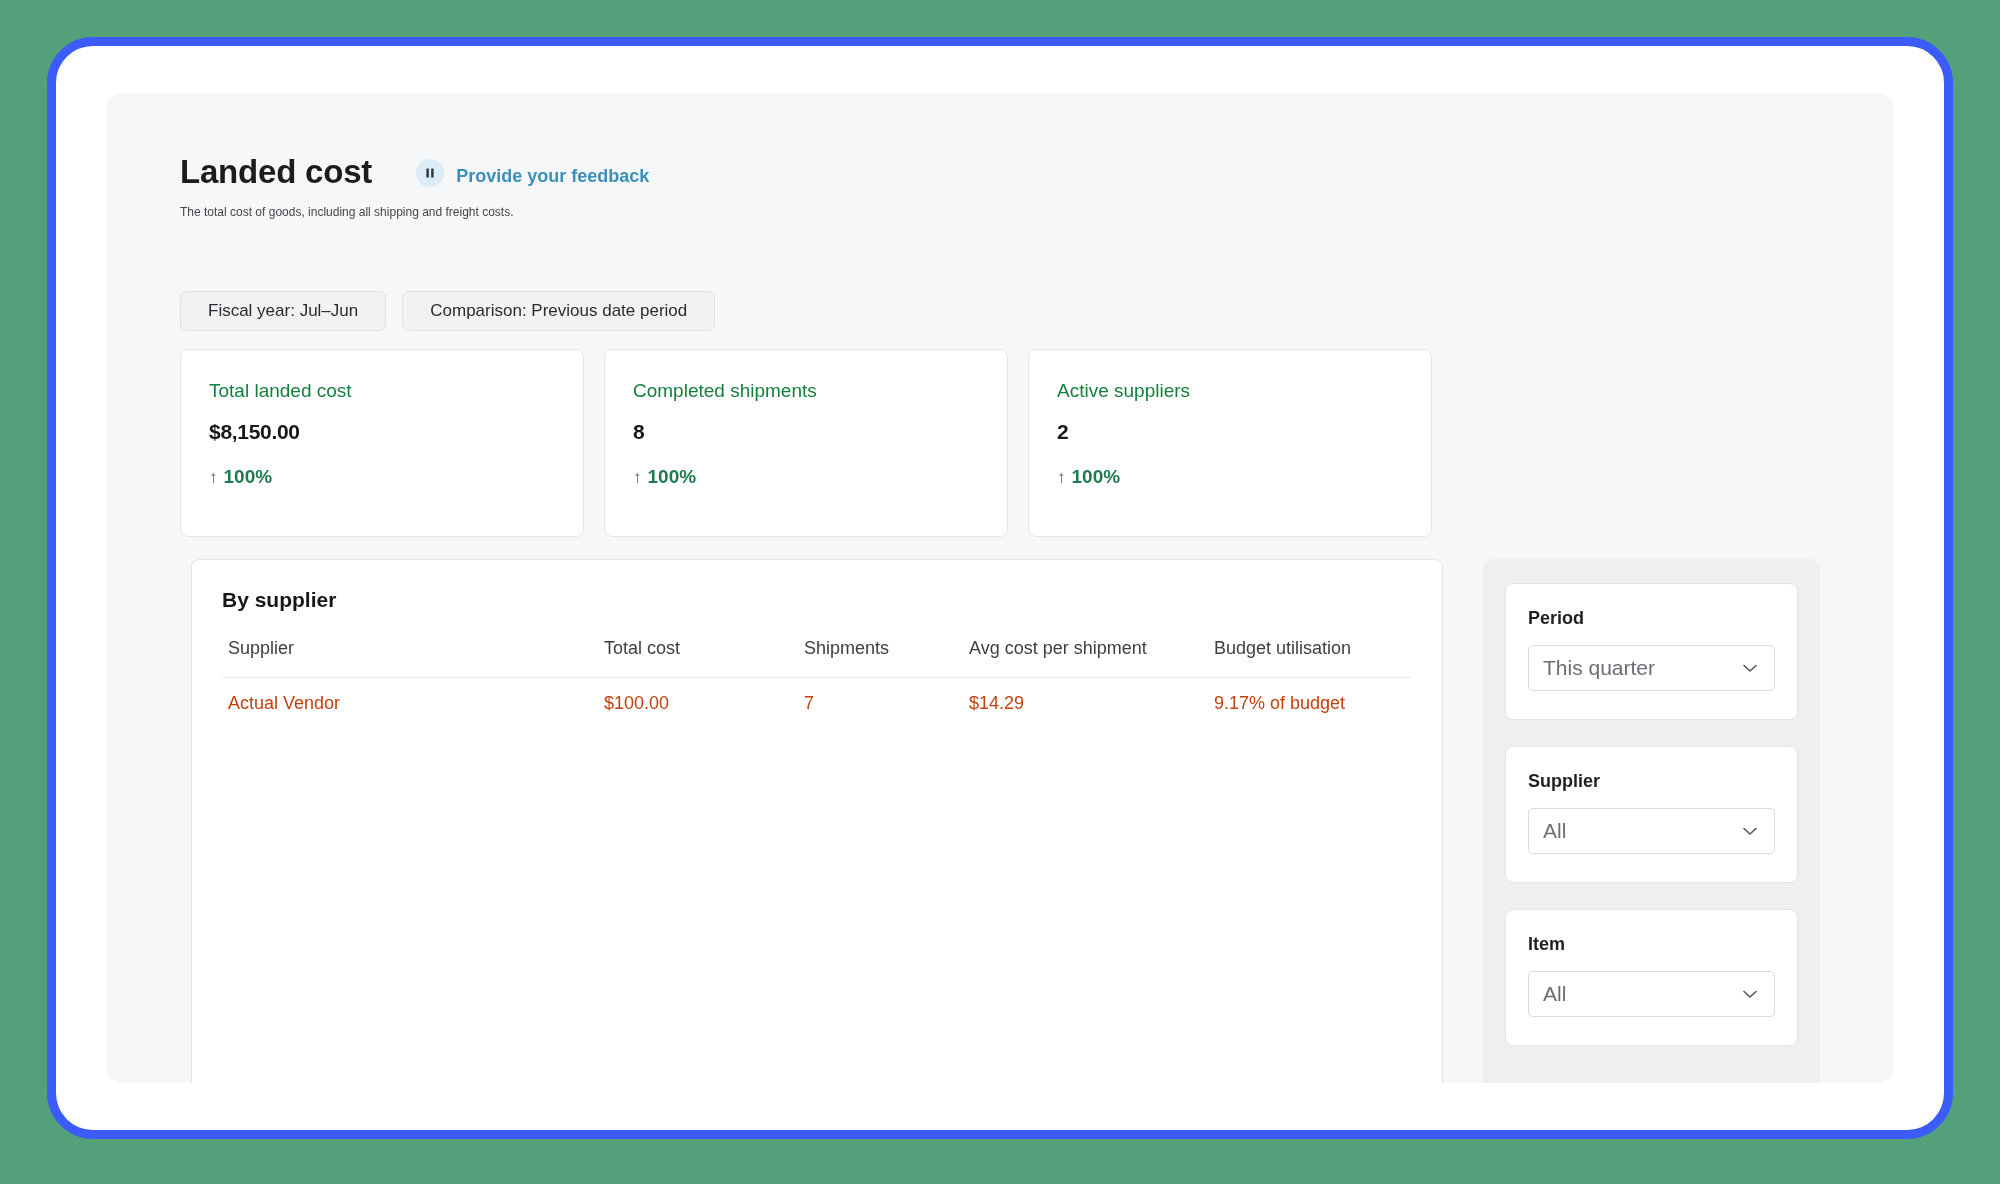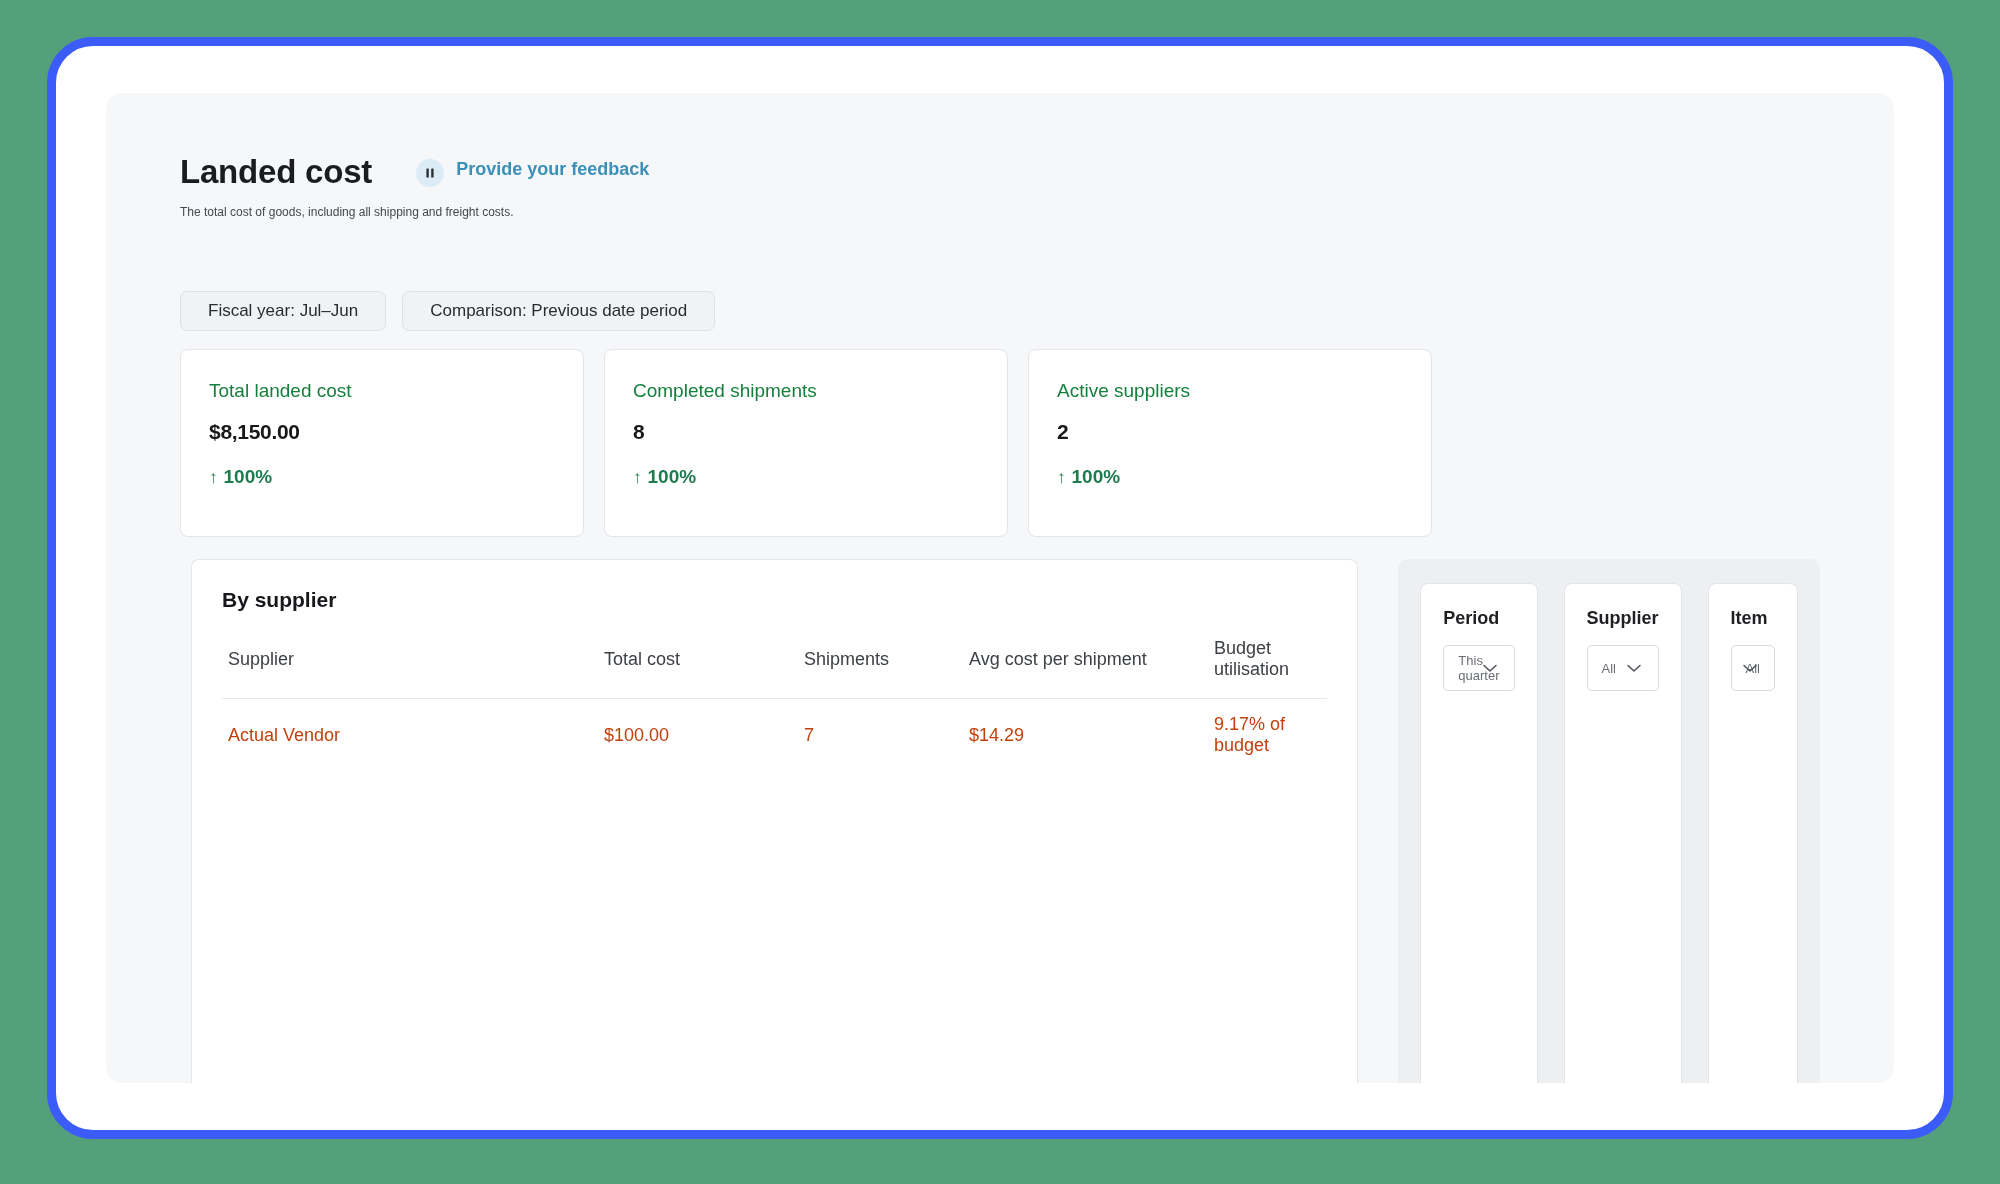--- a/index.html
+++ b/index.html
@@ -56,21 +56,21 @@
 
   .page-title {
     font-size: 33px;
     font-weight: 700;
     color: #1b1c1e;
     letter-spacing: -0.2px;
   }
 
   .feedback-link {
     display: flex;
-    align-items: flex-start;
+    align-items: flex-end;
     gap: 12px;
     cursor: pointer;
     margin-top: 1px;
   }
 
   .feedback-badge {
     width: 28px;
     height: 28px;
     border-radius: 50%;
     background: #dcecf6;
@@ -219,21 +219,21 @@
   col.c4 { width: 245px; }
   col.c5 { width: auto; }
 
   
   .filter-rail {
     flex: 1;
     background: #eeeff1;
     border-radius: 10px;
     padding: 24px 22px;
     display: flex;
-    flex-direction: row;
+    flex-direction: column;
     gap: 26px;
   }
 
   .filter-card {
     background: #ffffff;
     border: 1px solid #e3e5e8;
     border-radius: 8px;
     padding: 24px 22px 28px 22px;
   }
 
@@ -250,21 +250,21 @@
     border: 1px solid #d9dbdf;
     border-radius: 5px;
     background: #ffffff;
     display: flex;
     align-items: center;
     padding: 0 14px;
     cursor: pointer;
   }
 
   .select-value {
-    font-size: 13px;
+    font-size: 21px;
     color: #6a6e74;
   }
 
   .chevron {
     position: absolute;
     right: 14px;
     top: 50%;
     transform: translateY(-50%);
     width: 20px;
     height: 20px;

